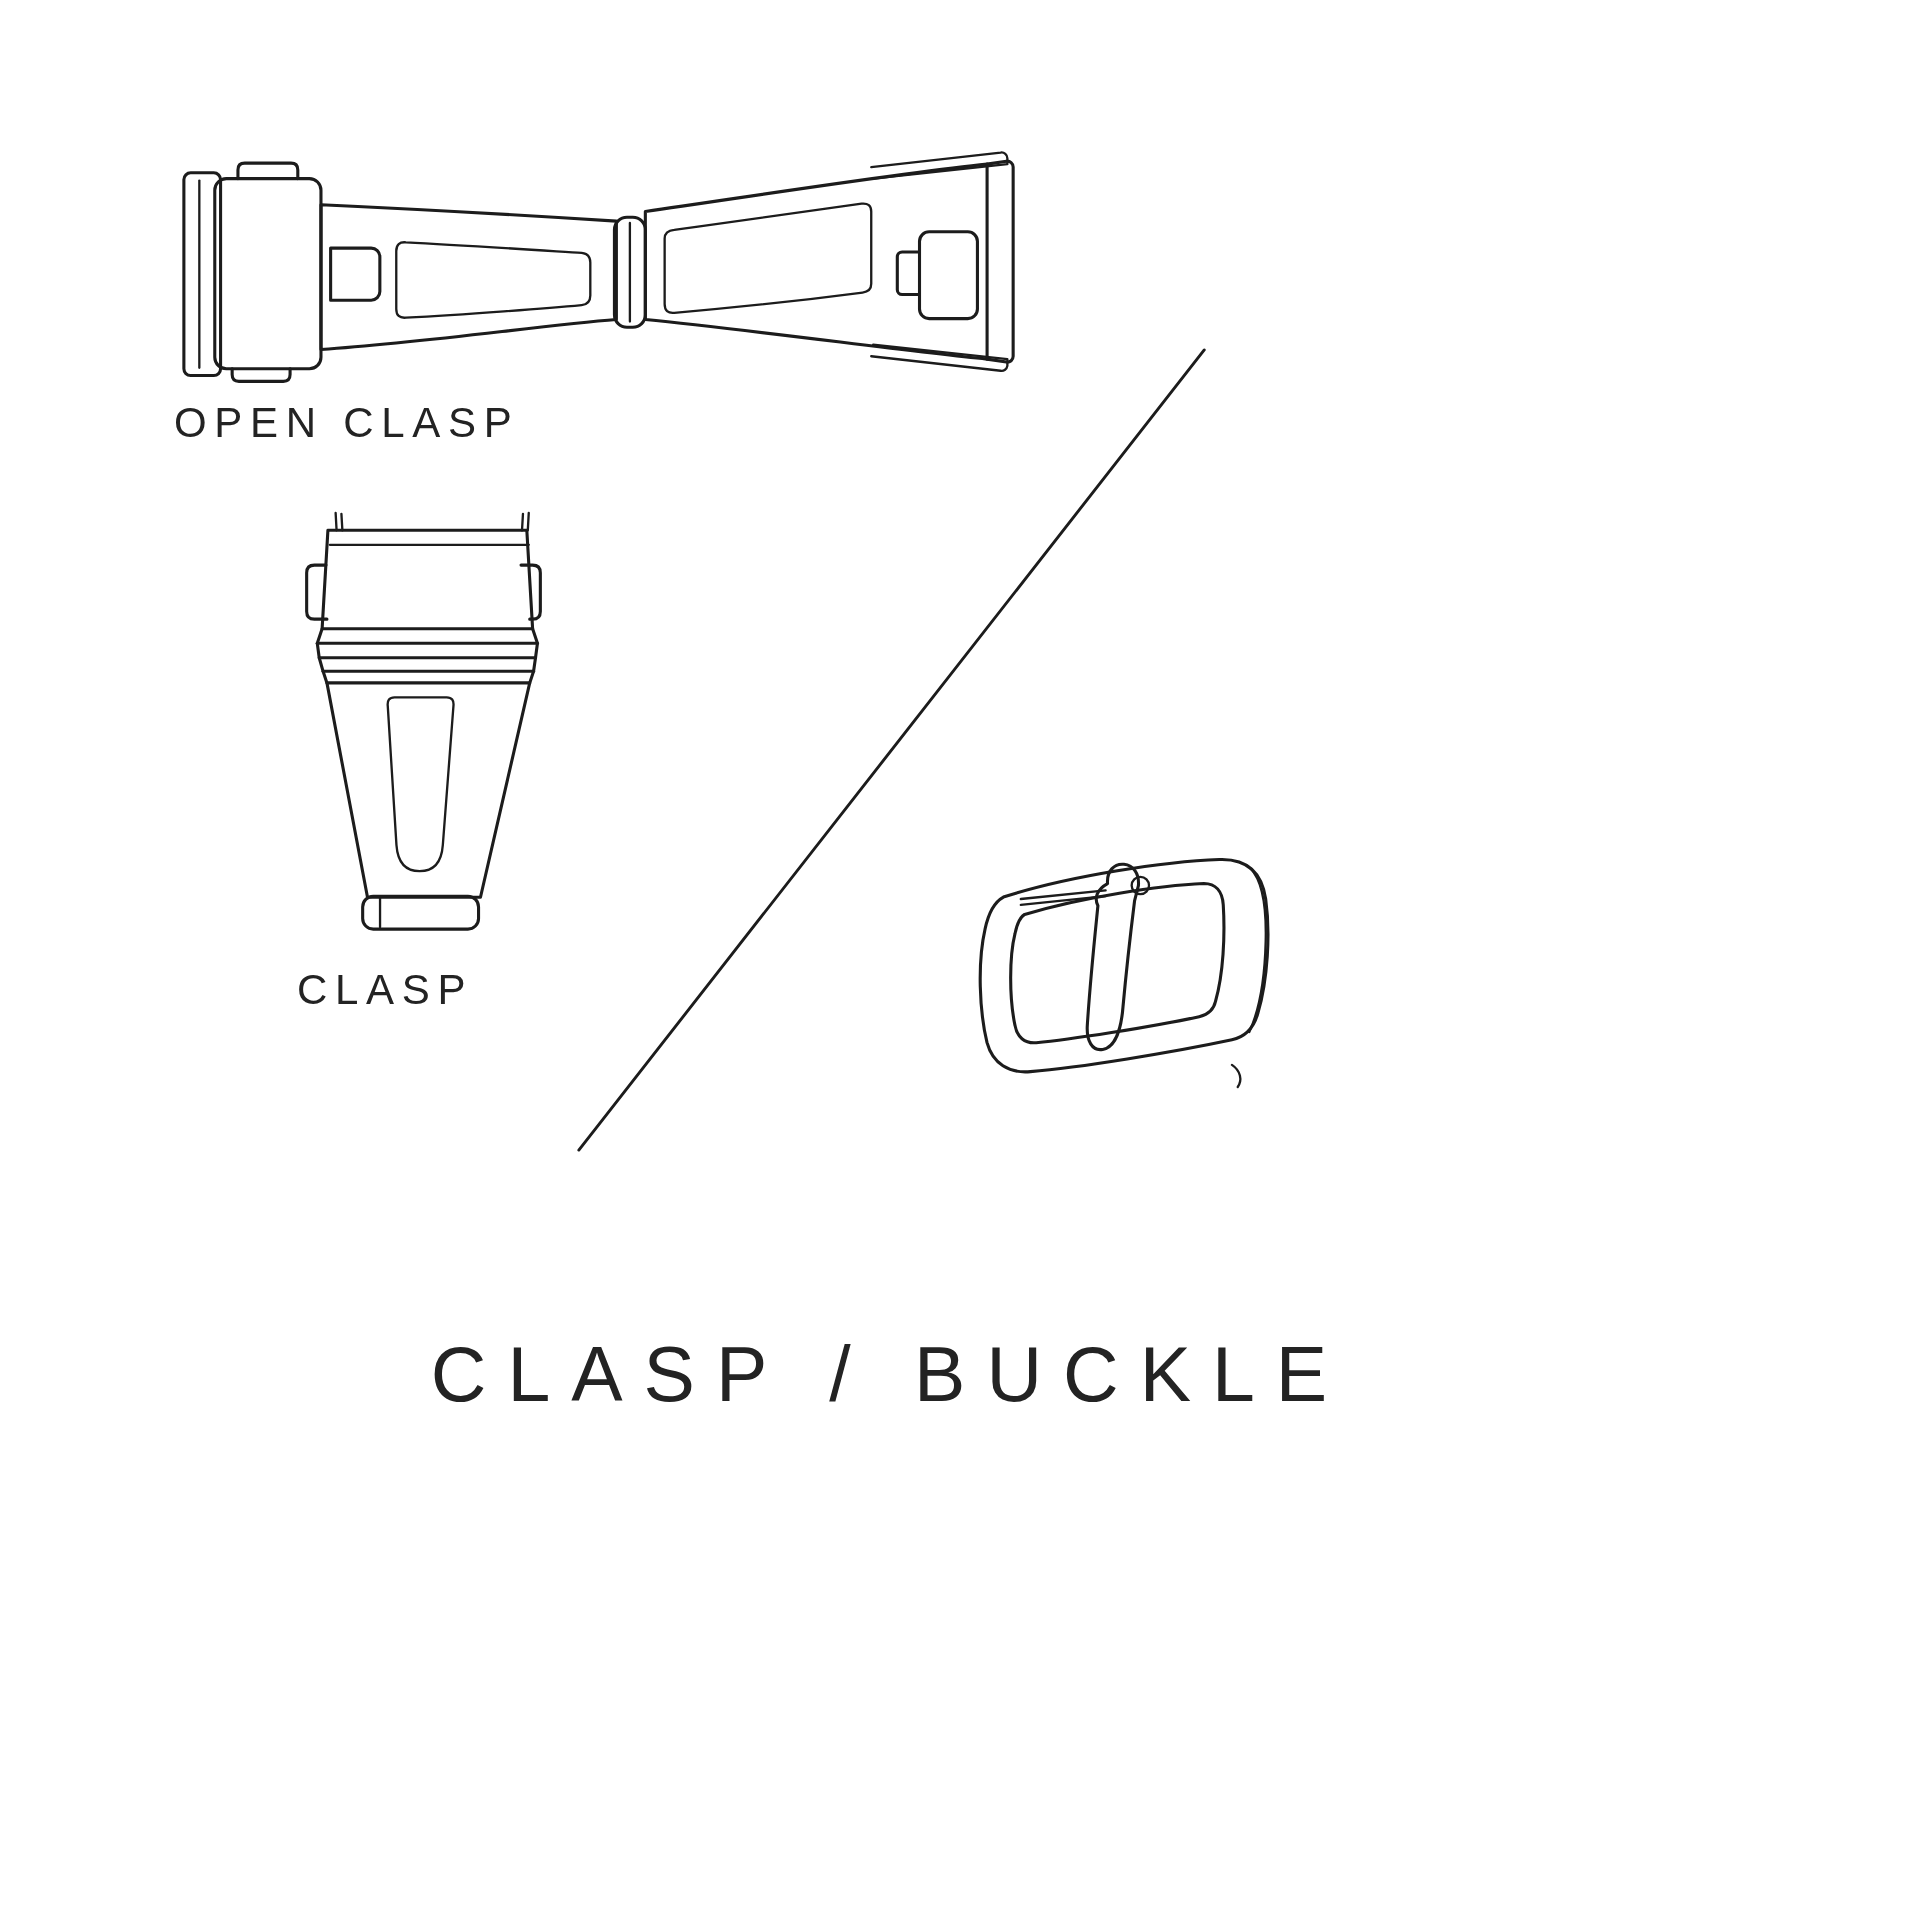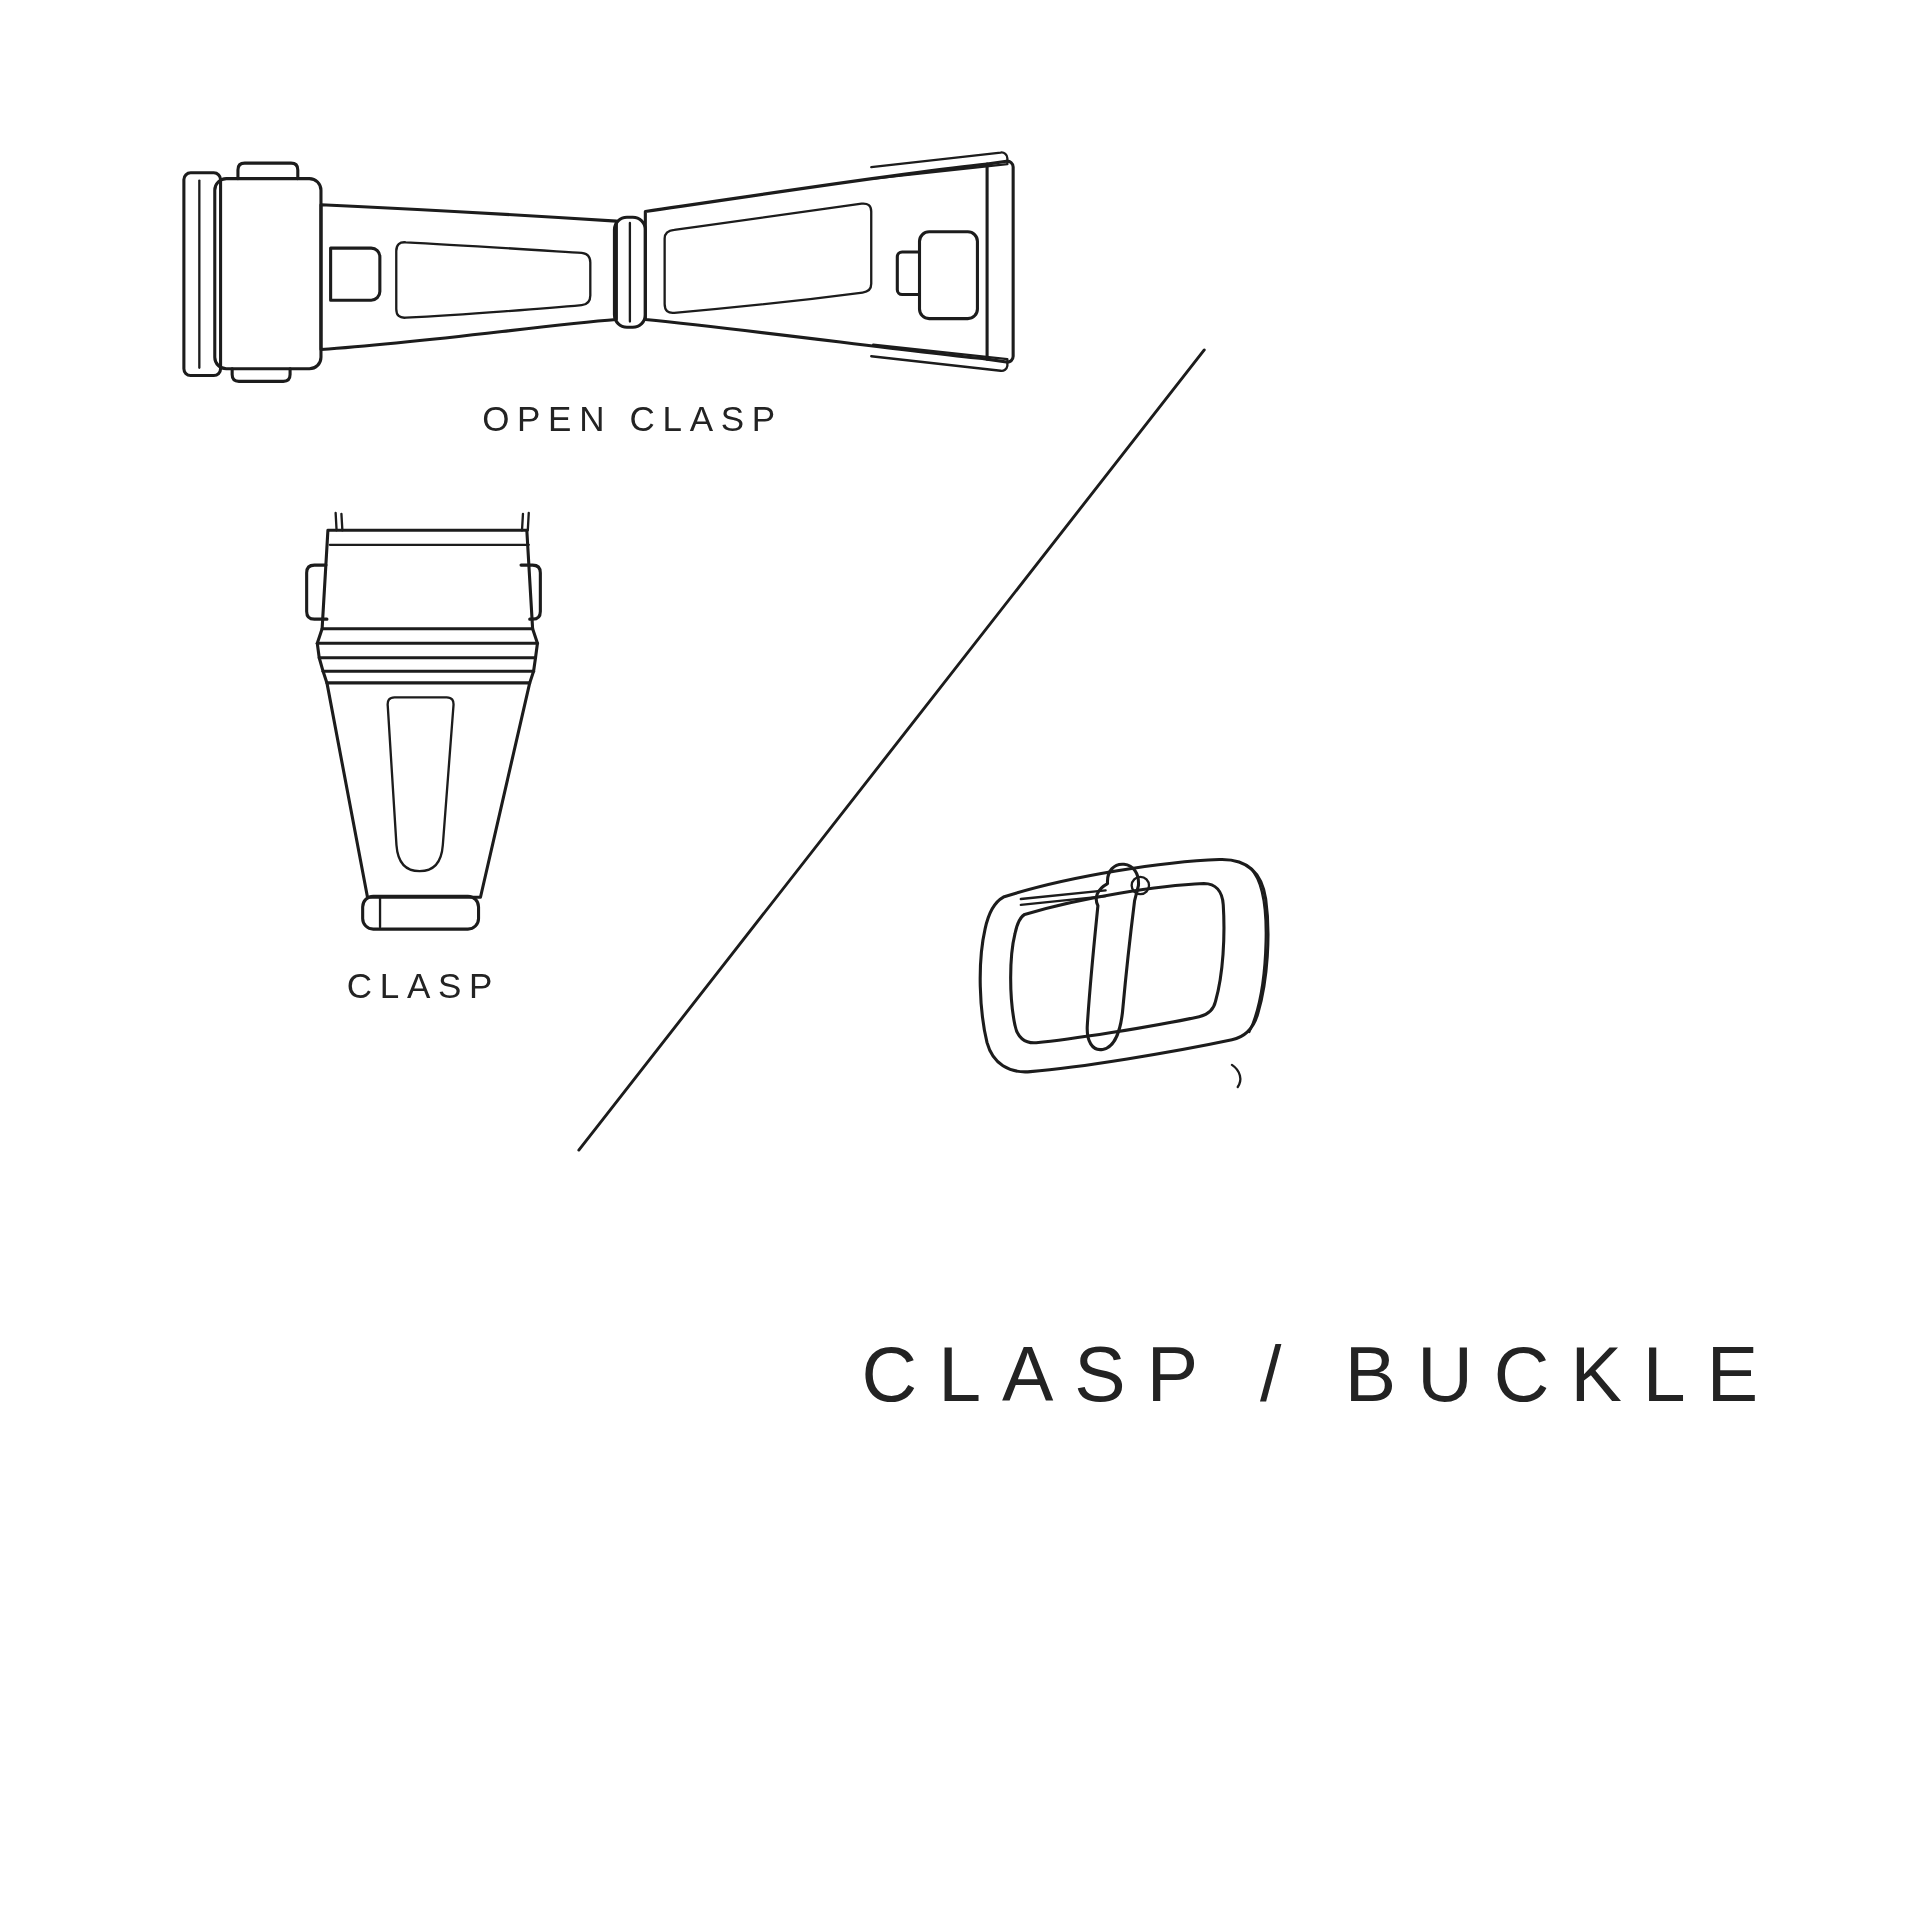--- a/index.html
+++ b/index.html
@@ -15,33 +15,32 @@
   .art {
     fill: none;
     stroke: var(--line, #1c1c1c);
     stroke-width: 3.2;
     stroke-linejoin: round;
     stroke-linecap: round;
   }
   .thin { stroke-width: 2.4; }
   .label {
     position: absolute;
-    text-align: center;
     color: var(--text, #232323);
-    font-size: 35px;
+    font-size: 42px;
     letter-spacing: 7.7px;
     font-weight: 400;
     white-space: nowrap;
   }
   .title {
     position: absolute;
     left: 0;
     top: 1330px;
     width: 1779px;
-    text-align: right;
+    text-align: center;
     color: var(--text, #232323);
     font-size: 77px;
     letter-spacing: 21px;
     font-weight: 400;
     white-space: nowrap;
   }
 </style>
 </head>
 <body>
 

